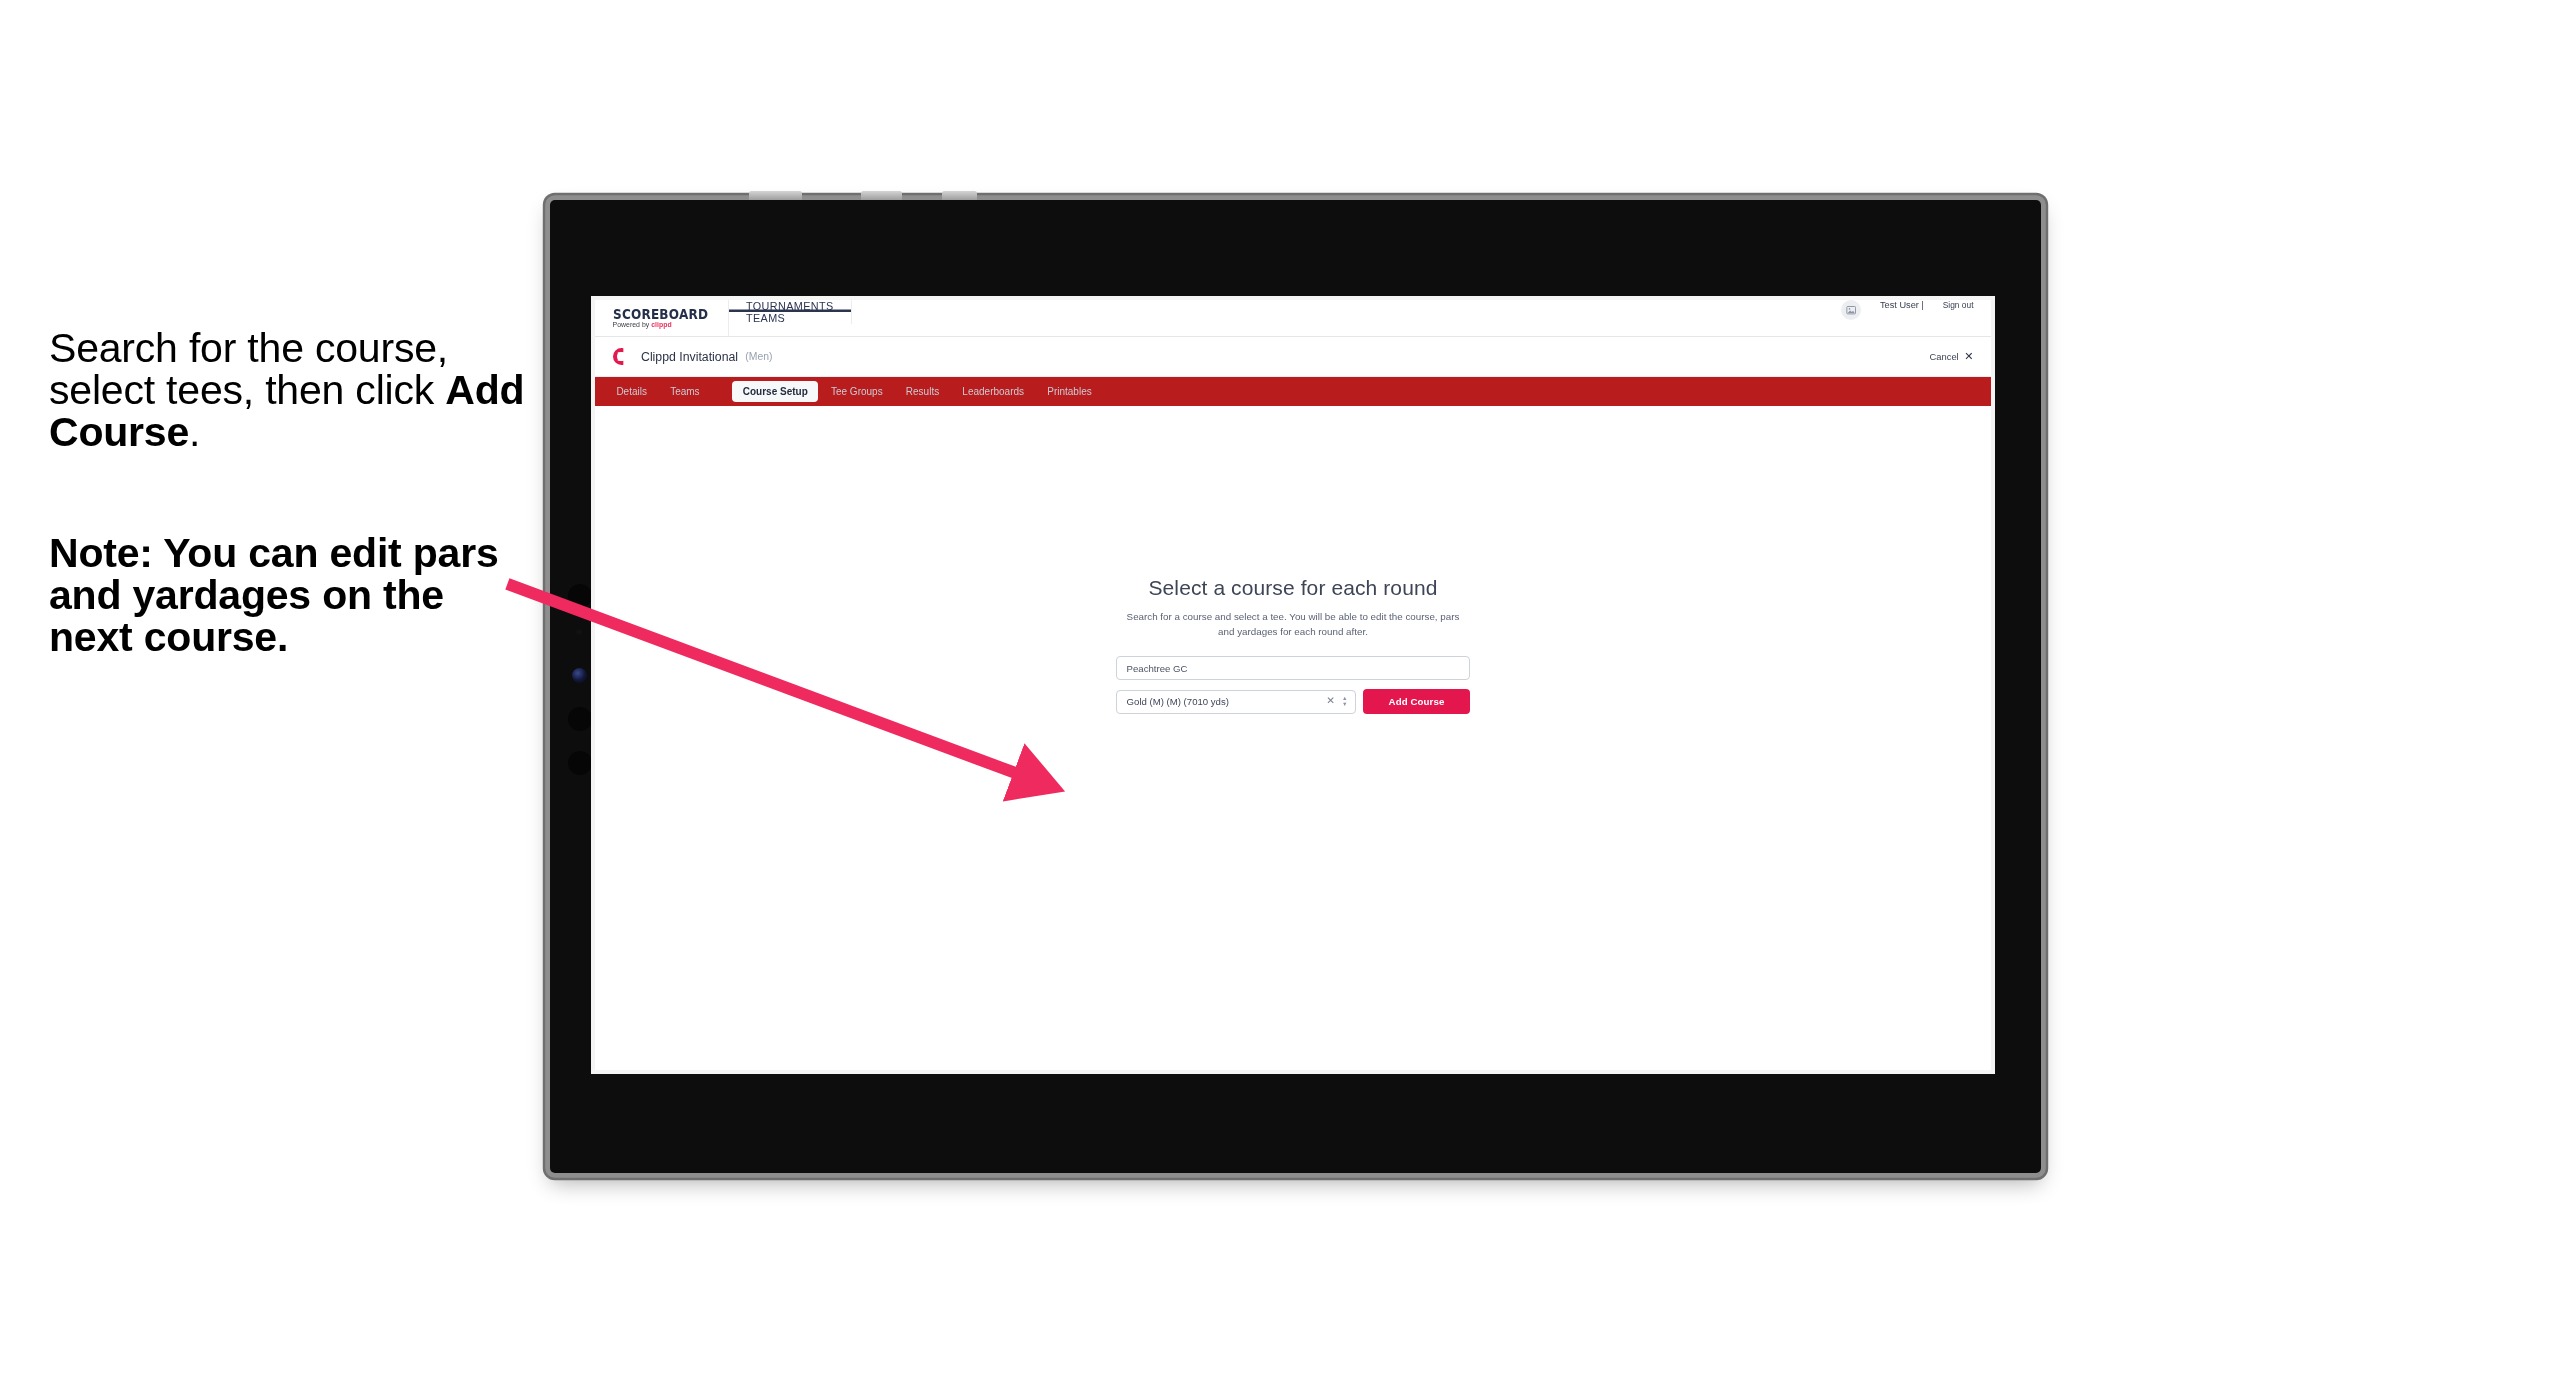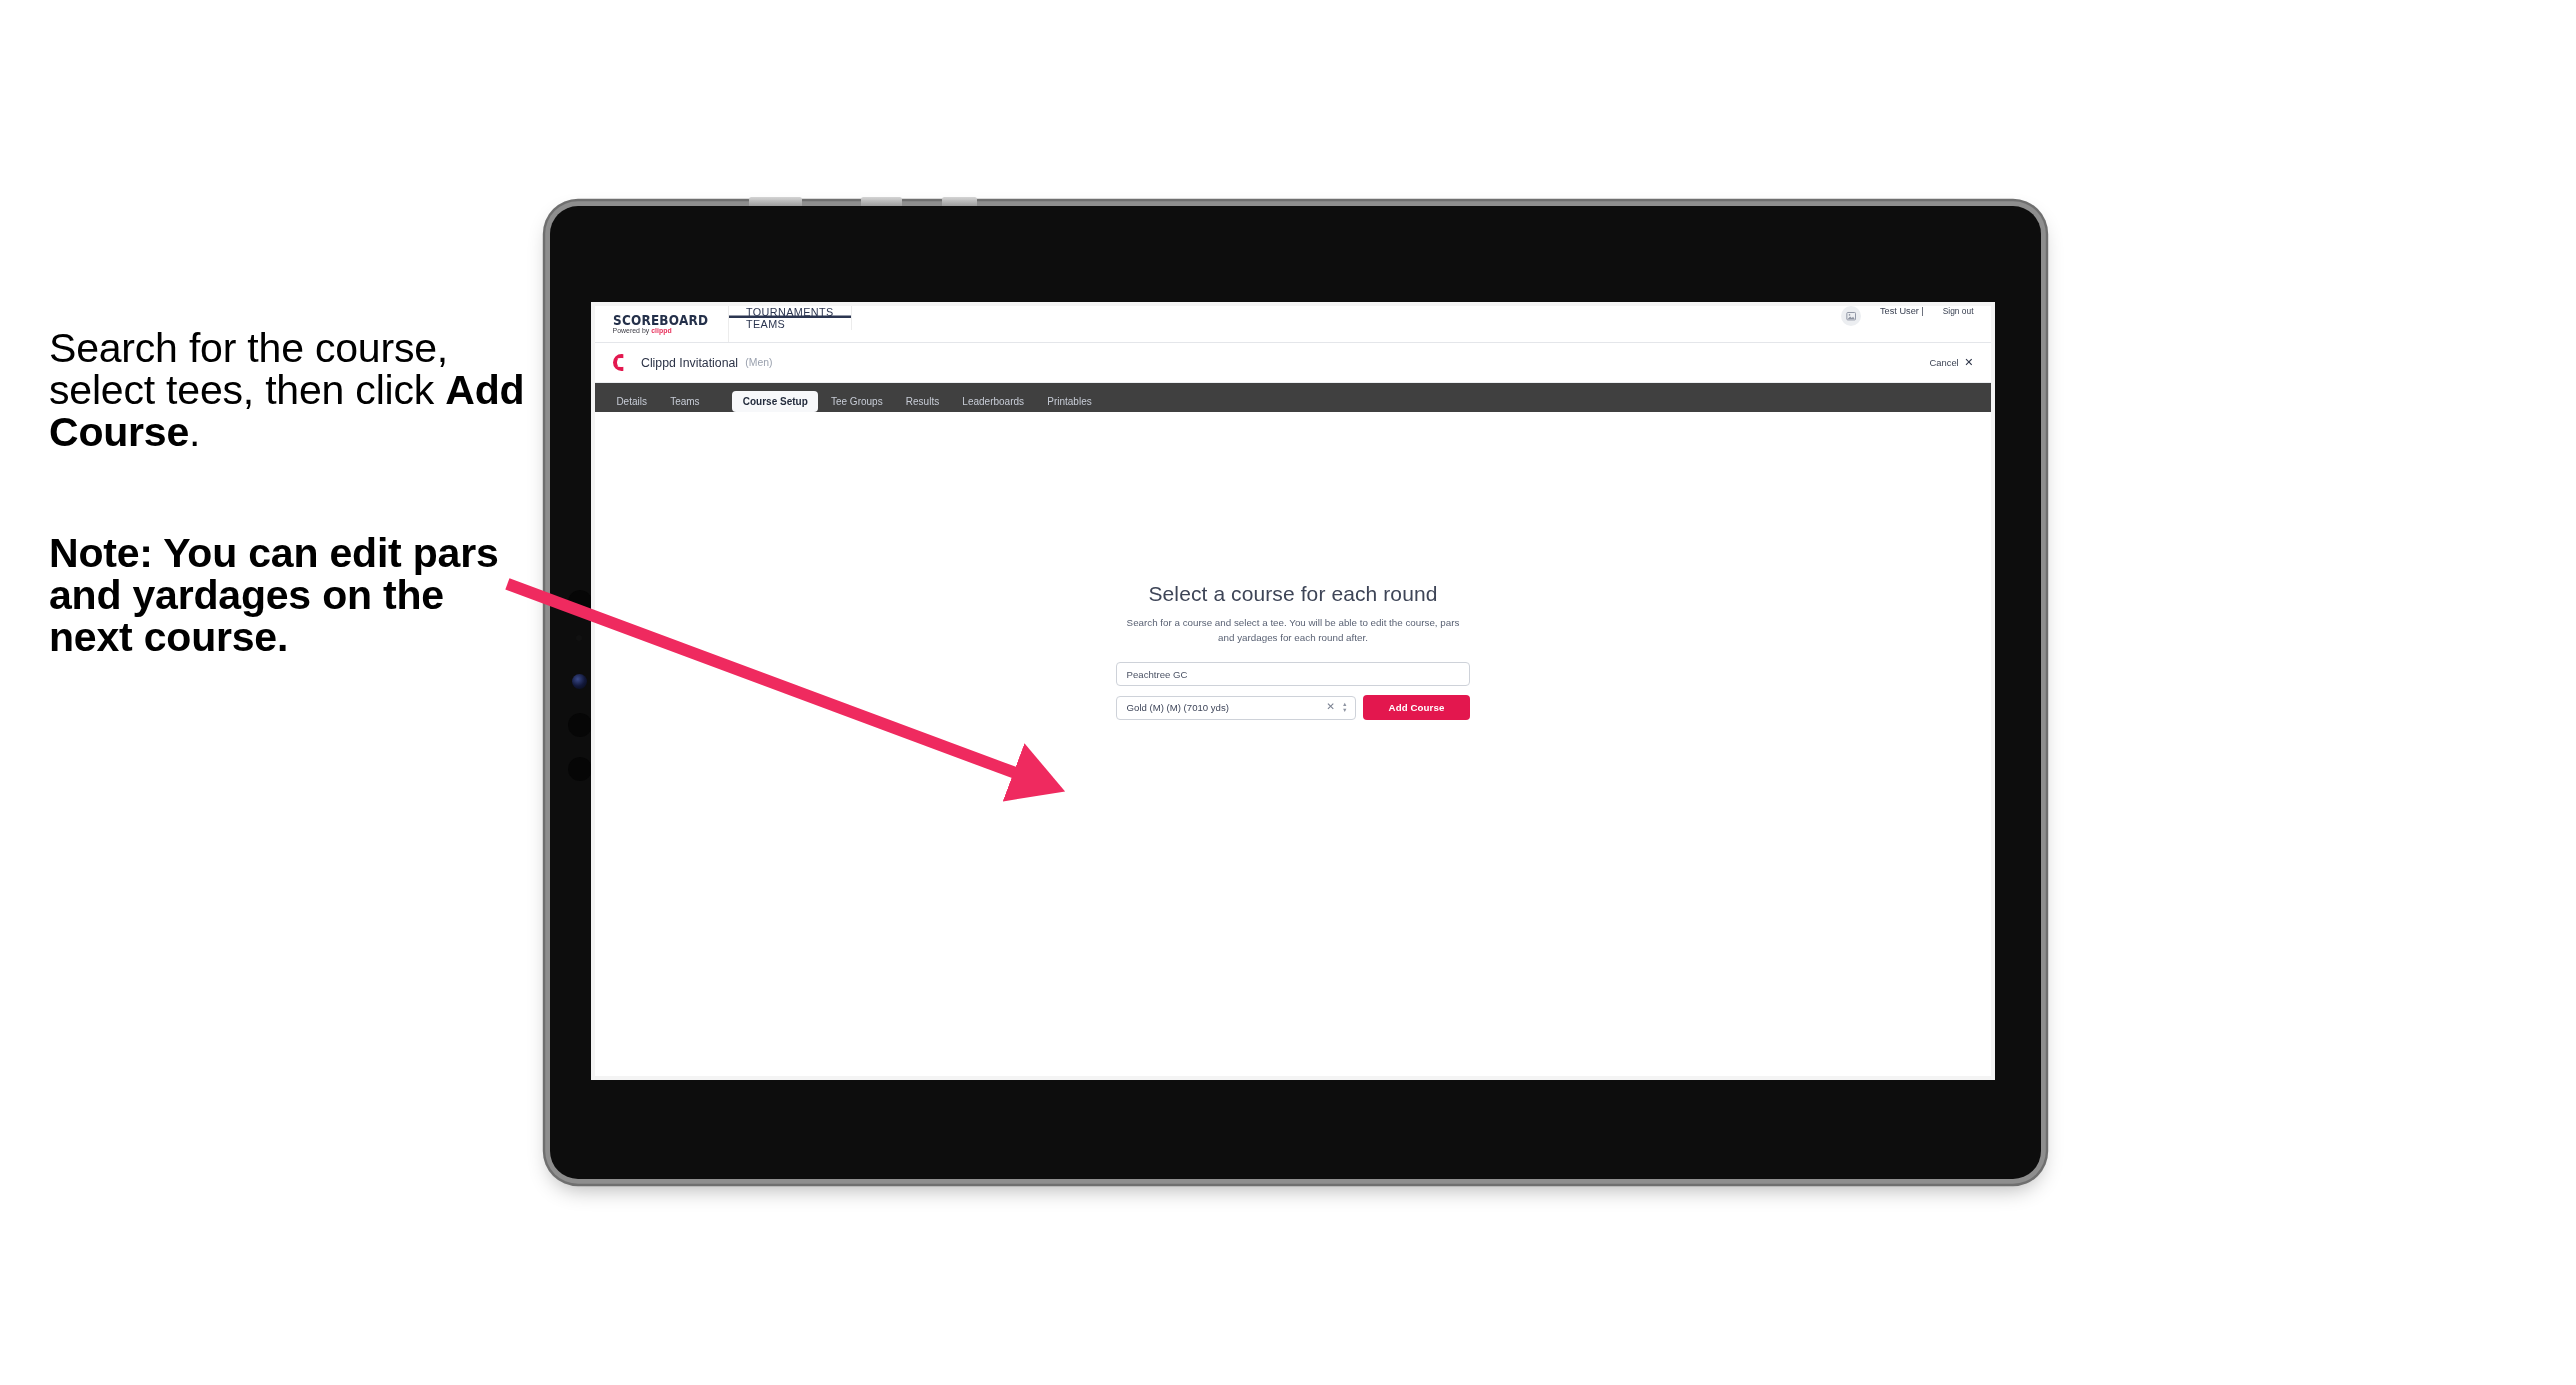--- a/index.html
+++ b/index.html
@@ -24,25 +24,25 @@
     letter-spacing: -0.2px;
   }
   .instructions .para1 { font-weight: 400; }
   .instructions .para1 .bold { font-weight: 700; }
   .instructions .para2 { font-weight: 700; margin-top: 78px; }
 
   
   .tablet {
     position: absolute;
     left: 550px;
-    top: 206px;
+    top: 200px;
     width: 1491px;
     height: 973px;
     background: #0d0d0d;
-    border-radius: 28px;
+    border-radius: 5px;
     box-shadow:
       0 0 0 4.8px #8e8e8e,
       0 0 0 7.2px #6f6f6f,
       0 9.6px 21px rgba(0,0,0,0.30);
   }
   
   .edge-bump {
     position: absolute;
     top: -8.8px;
     height: 8.8px;
@@ -163,22 +163,22 @@
     margin-left: auto;
     display: flex; align-items: center; gap: 5.6px;
     cursor: pointer;
   }
   .cancel-text { font-size: 9.4px; color: #3e4556; }
   .cancel-x { font-size: 11px; color: #2c3347; line-height: 1; }
 
   
   .tabs {
     height: 29px;
-    background: #404040;
-    display: flex; align-items: flex-end;
+    background: #b91c1c;
+    display: flex; align-items: center;
     padding: 0 3.2px 0 11px;
     gap: 2.4px;
   }
   .tab {
     font-size: 10px;
     color: #c7ccd6;
     padding: 4.8px 10.4px;
     border-radius: 4px;
     cursor: pointer;
     white-space: nowrap;

